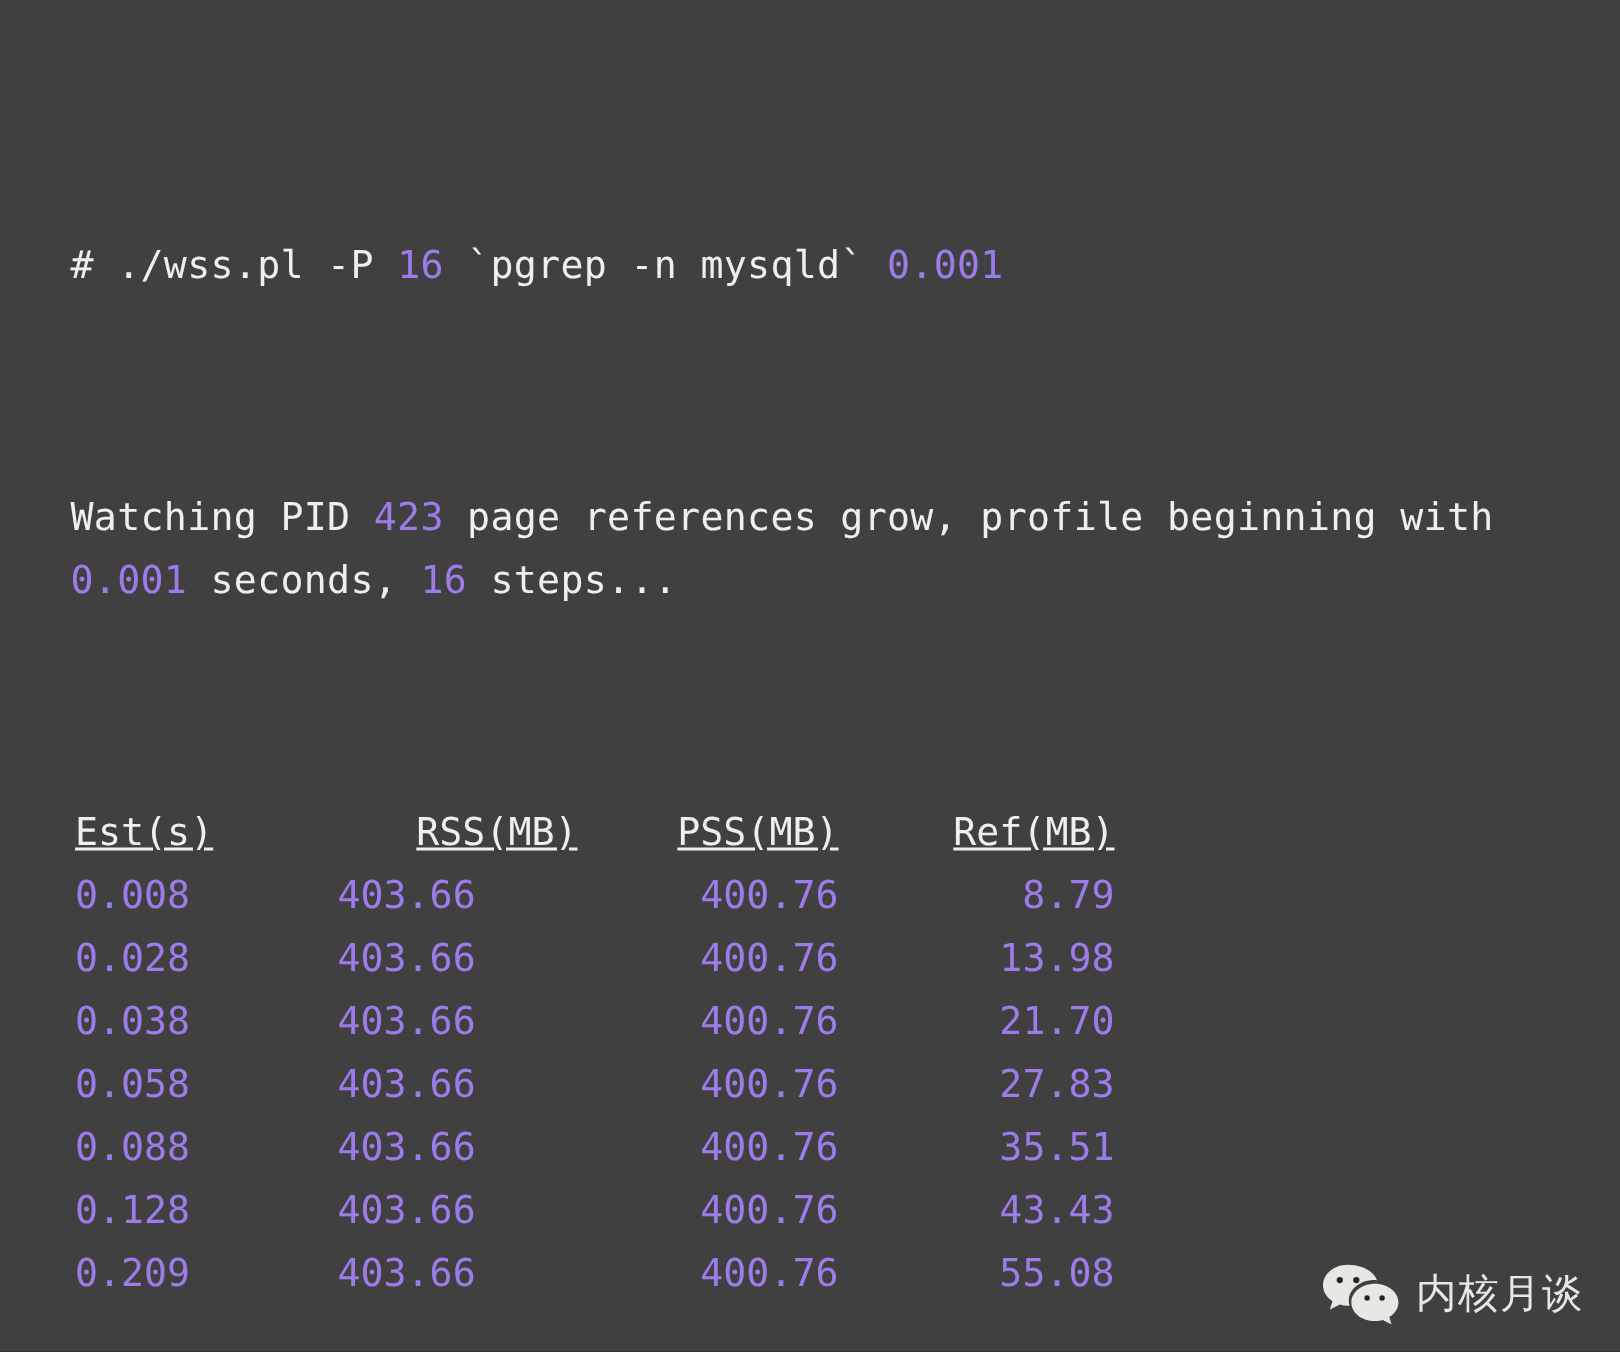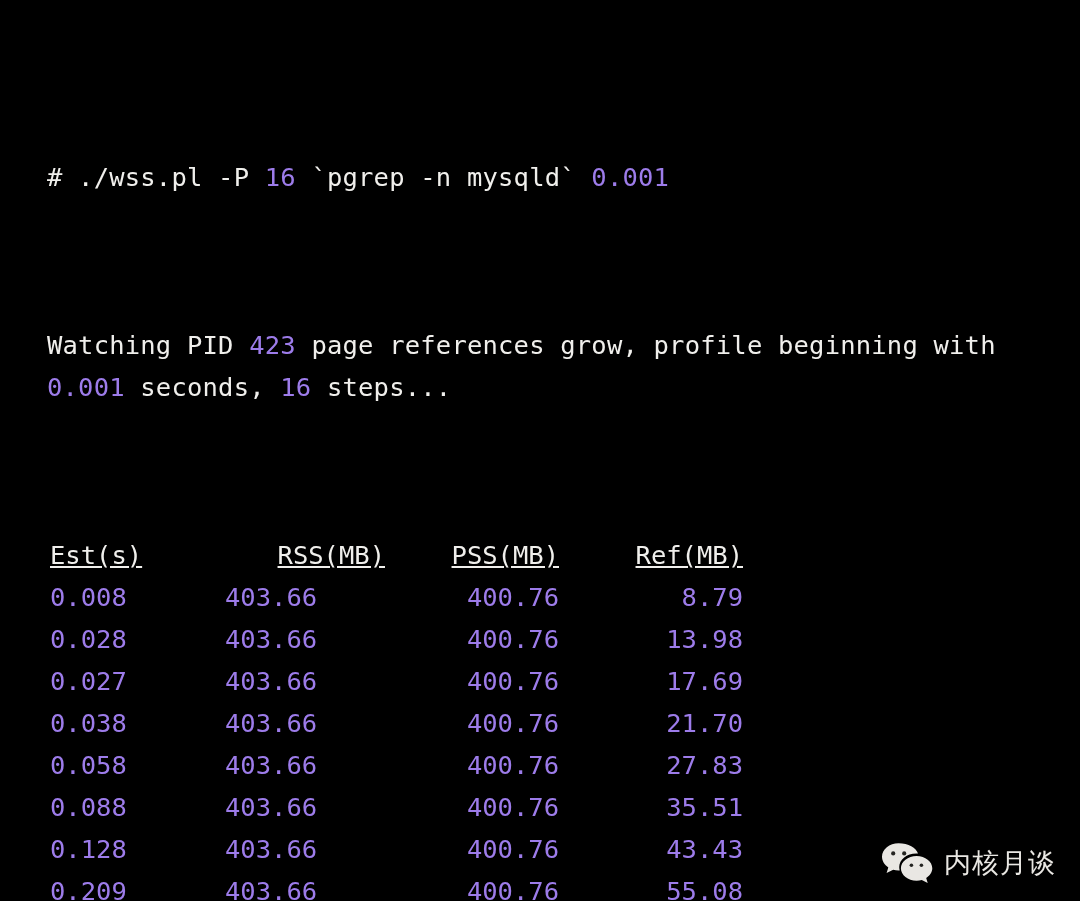--- a/index.html
+++ b/index.html
@@ -10,21 +10,21 @@
   body {
     width: 1080px;
     height: 901px;
     overflow: hidden;
     font-family: "DejaVu Sans Mono", "Liberation Mono", monospace;
   }
   #terminal {
     position: relative;
     width: 1080px;
     height: 901px;
-    background: #000000;
+    background: #404040;
     box-sizing: border-box;
     padding: 30px 17px 0 0;
   }
   .cmd-block {
     padding-left: 47px;
     font-size: 25.5px;
     line-height: 42px;
     letter-spacing: 0.2px;
     color: #f0efec;
     white-space: pre;
@@ -131,27 +131,20 @@
         </tr>
         <tr>
           <td class="sp-left"></td>
           <td class="col-est">0.028</td>
           <td class="col-rss">403.66</td>
           <td class="col-pss">400.76</td>
           <td class="col-ref">13.98</td>
         </tr>
         <tr>
           <td class="sp-left"></td>
-          <td class="col-est">0.027</td>
-          <td class="col-rss">403.66</td>
-          <td class="col-pss">400.76</td>
-          <td class="col-ref">17.69</td>
-        </tr>
-        <tr>
-          <td class="sp-left"></td>
           <td class="col-est">0.038</td>
           <td class="col-rss">403.66</td>
           <td class="col-pss">400.76</td>
           <td class="col-ref">21.70</td>
         </tr>
         <tr>
           <td class="sp-left"></td>
           <td class="col-est">0.058</td>
           <td class="col-rss">403.66</td>
           <td class="col-pss">400.76</td>

